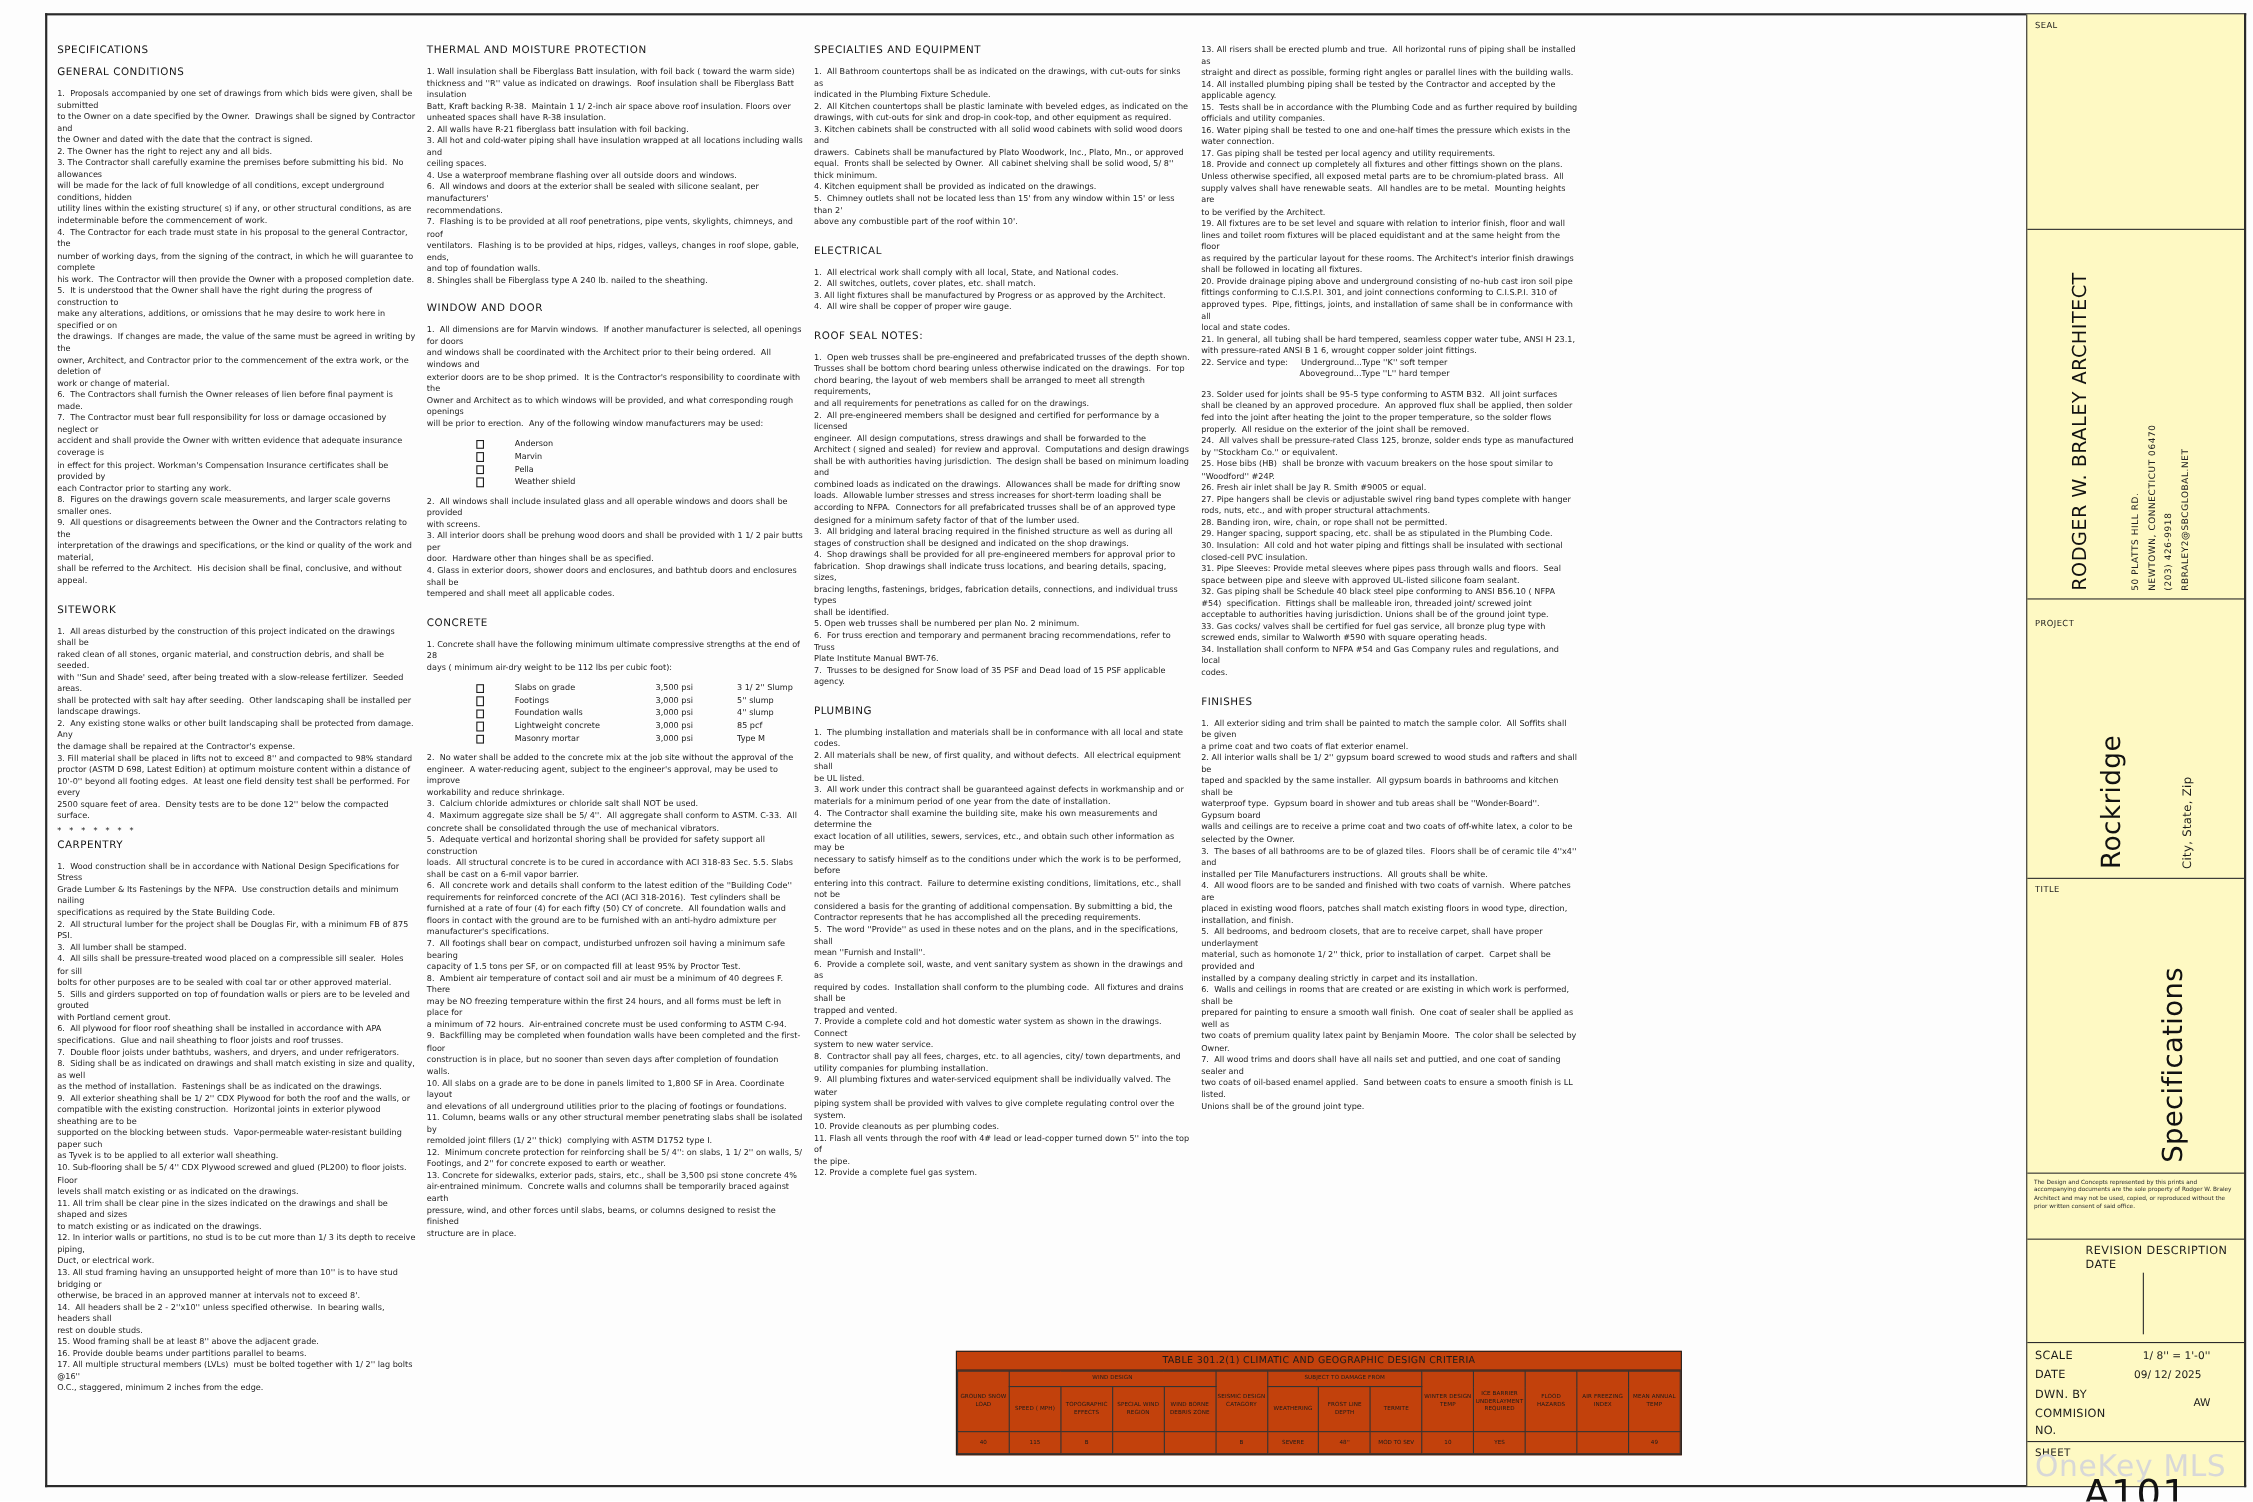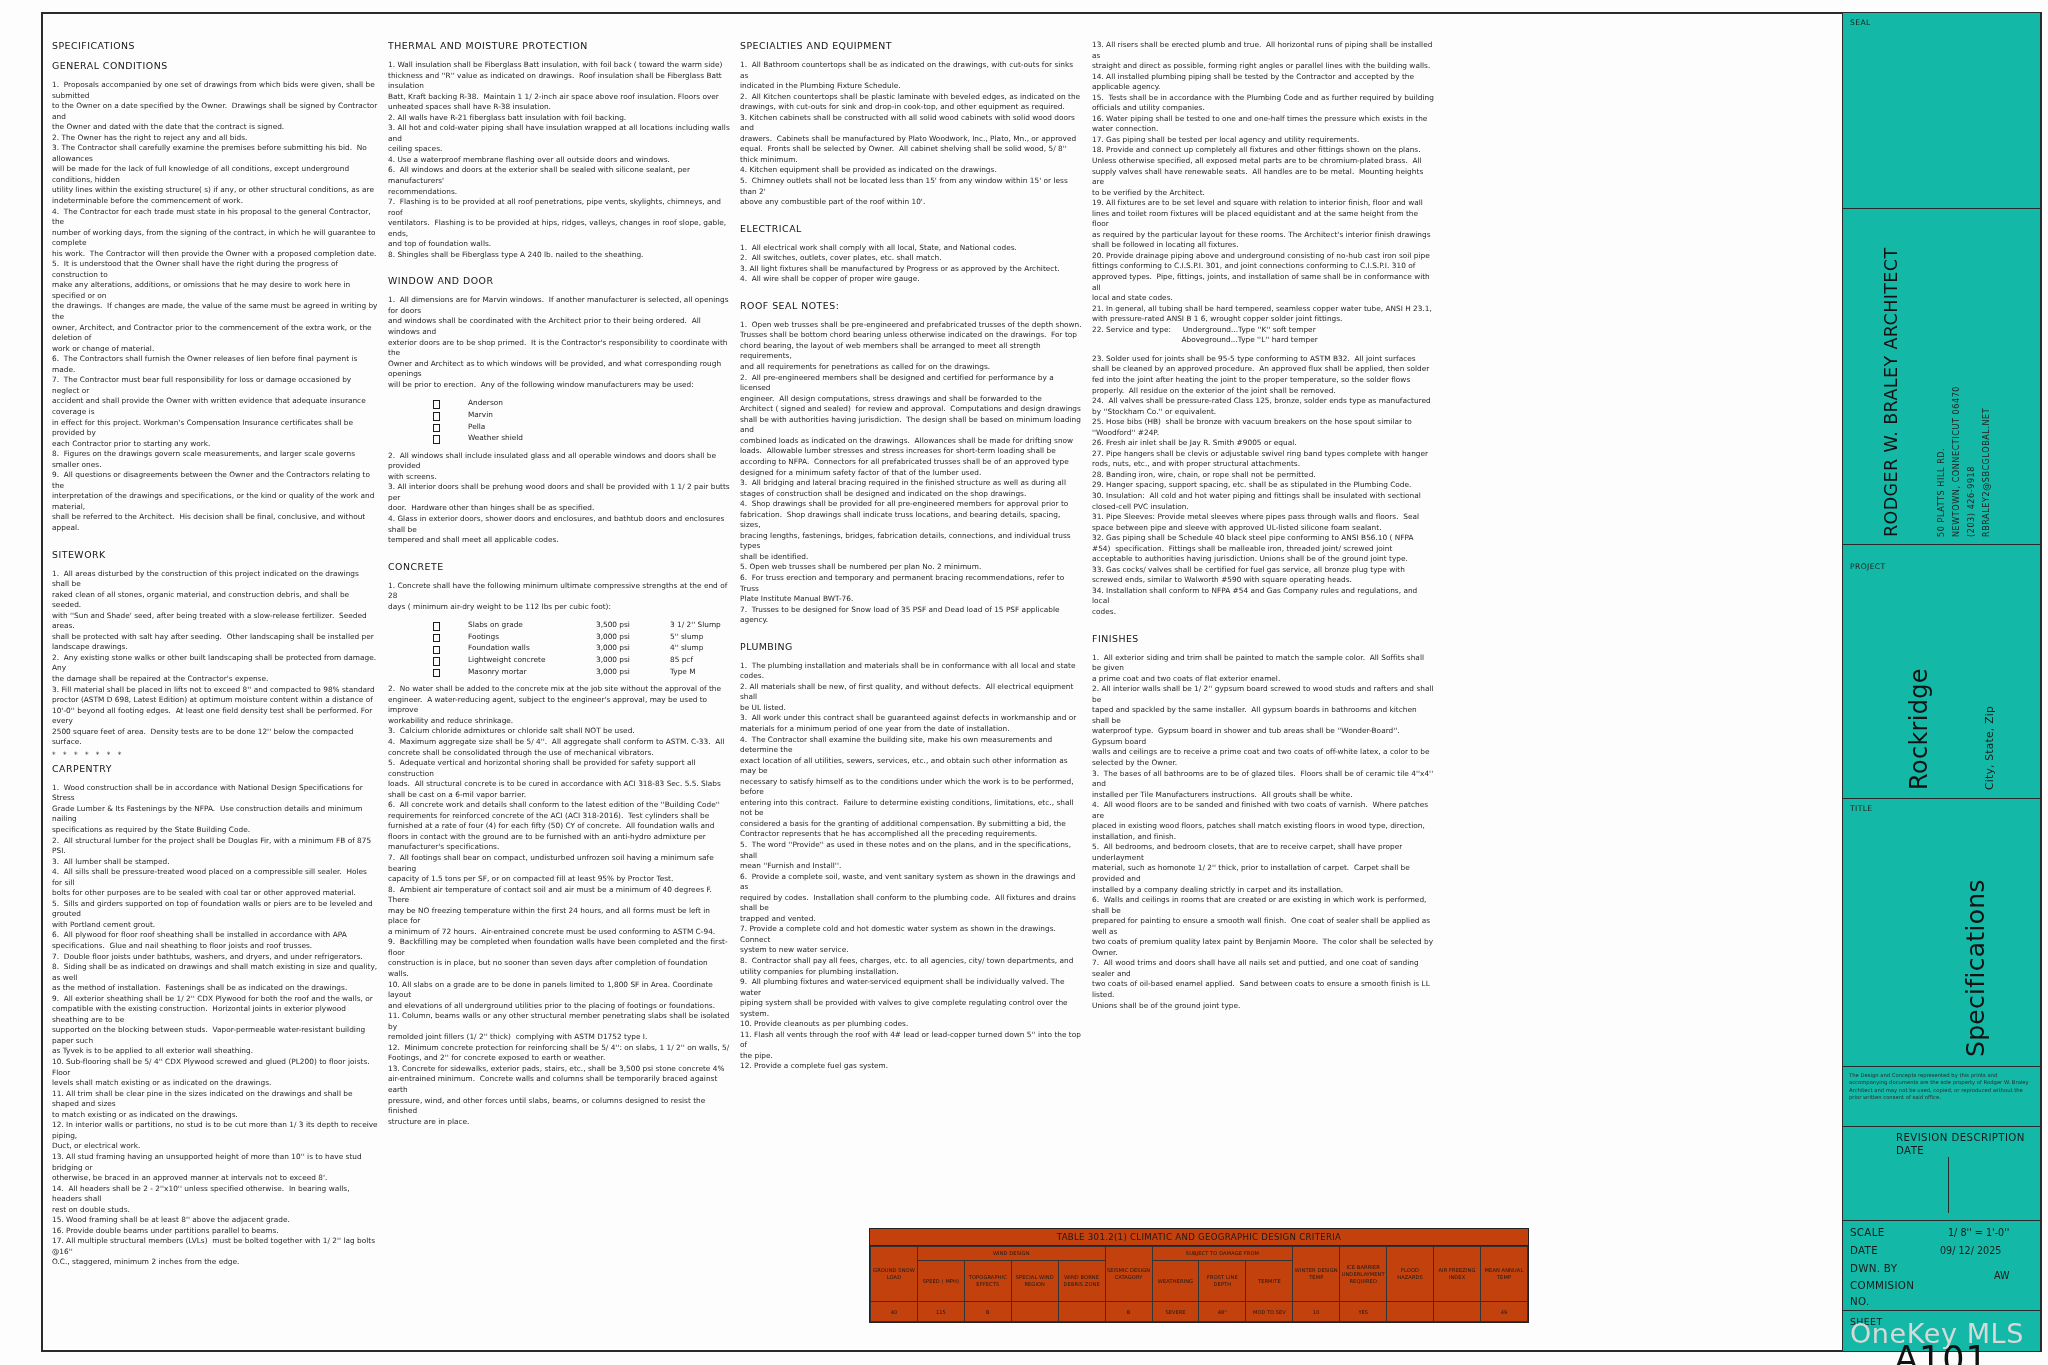--- a/index.html
+++ b/index.html
@@ -35,21 +35,21 @@
     font-size:7.35px;line-height:10.55px;margin:0 0 0 0;
     text-align:left;white-space:pre-wrap;color:#1d1d1d;
     letter-spacing:.02px;
   }
   .spacer-s{height:8px;}
   .spacer-m{height:15px;}
   .dots{font-size:7.3px;line-height:9px;letter-spacing:2.5px;margin:2px 0 4px 0;}
 
   
   .cklist{margin:7px 0 7px 0;}
-  .ckrow{display:flex;font-size:7.35px;line-height:11.6px;align-items:flex-end;}
+  .ckrow{display:flex;font-size:7.35px;line-height:11.6px;align-items:flex-start;}
   .ckbox{
     width:5px;height:6.5px;border:1.15px solid #1d1d1d;
     margin:2.3px 0 0 0;flex:0 0 auto;background:#fff;
   }
   .ck-l1{width:45px;flex:0 0 45px;}
   .ck-lbl{flex:0 0 128px;}
   .ck-v1{flex:0 0 74px;}
   .ck-v2{flex:0 0 auto;}
 
   
@@ -66,21 +66,21 @@
     border:1px solid #333;text-align:center;vertical-align:middle;
     font-weight:400;padding:1px 1px;
   }
   #clim th{font-size:5.1px;line-height:7.1px;height:38px;letter-spacing:.1px;}
   #clim th.grp{height:11px;font-size:5.1px;}
   #clim td{font-size:5.1px;height:17px;}
 
   
   #tb{
     position:absolute;left:1842px;top:13px;width:198px;height:1338px;
-    border-left:1.6px solid #2b2b2b;box-sizing:border-box;background:#14b8a6;
+    border-left:1.6px solid #2b2b2b;box-sizing:border-box;background:#fef9c3;
   }
   .tbcell{position:relative;border-bottom:1.5px solid #2b2b2b;box-sizing:border-box;width:100%;}
   .tblab{
     position:absolute;left:7px;top:5px;font-size:7.6px;letter-spacing:.4px;color:#1d1d1d;
   }
   .vert{
     position:absolute;transform-origin:0 0;transform:rotate(-90deg);
     white-space:nowrap;
   }
   #c-seal{height:196px;}

